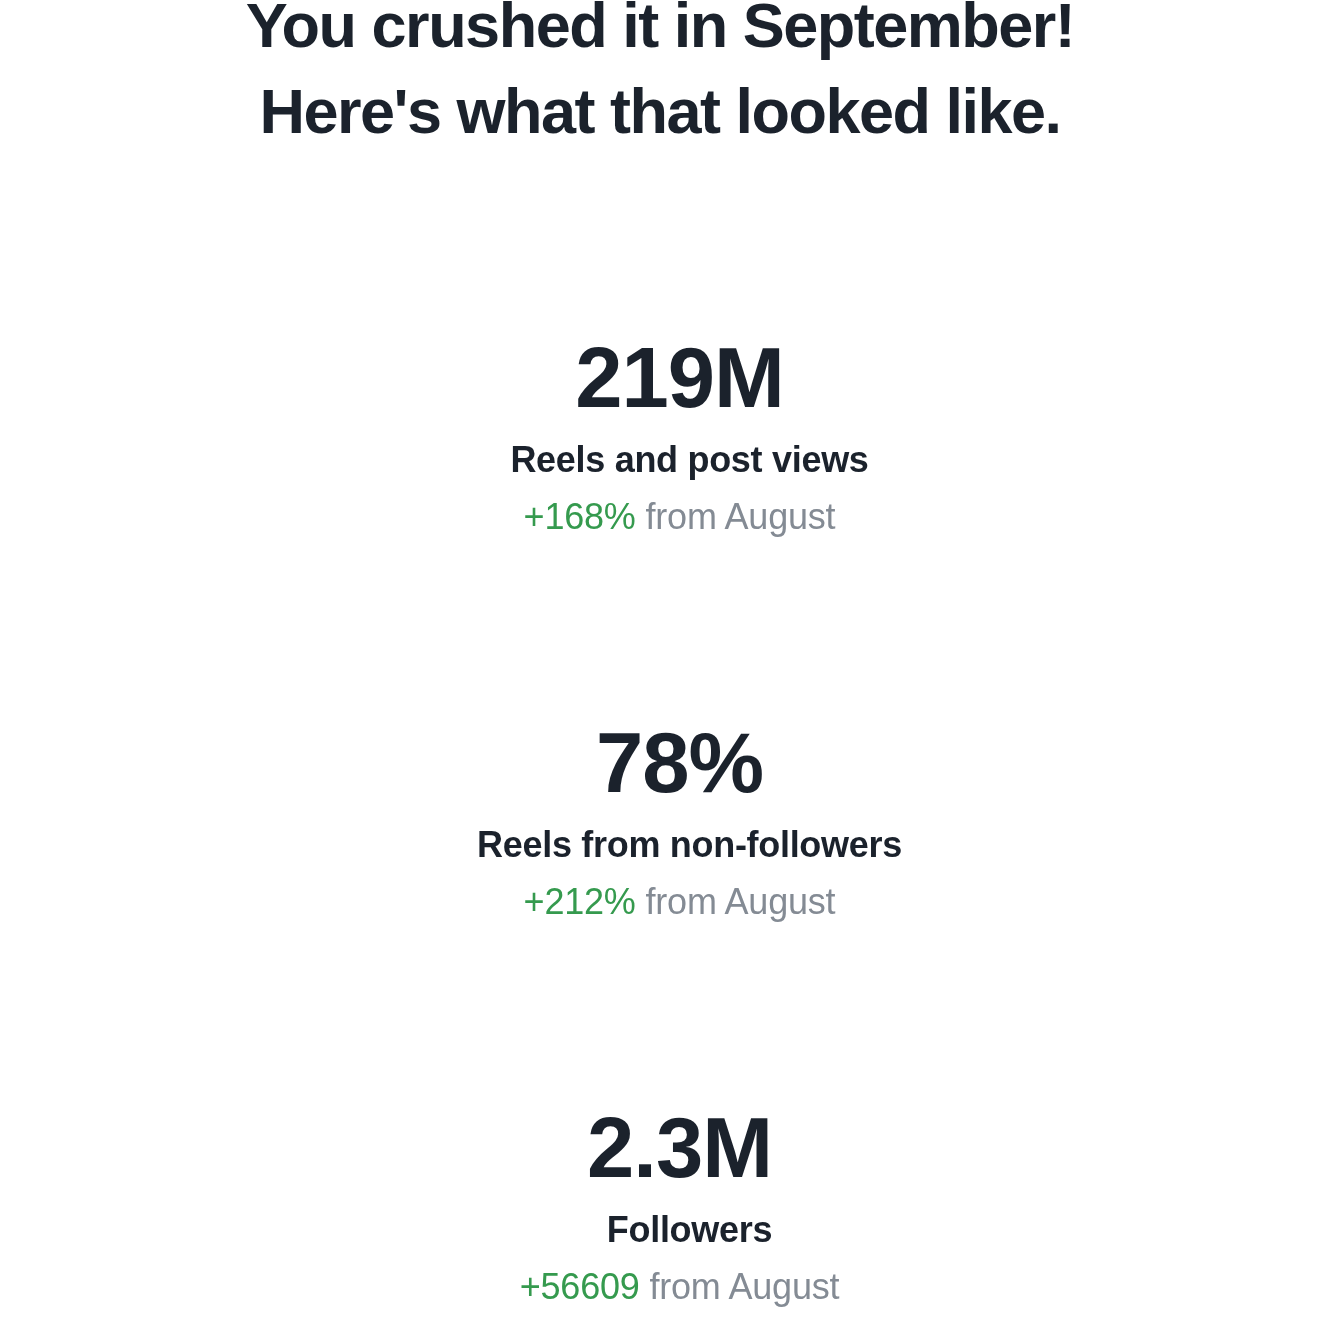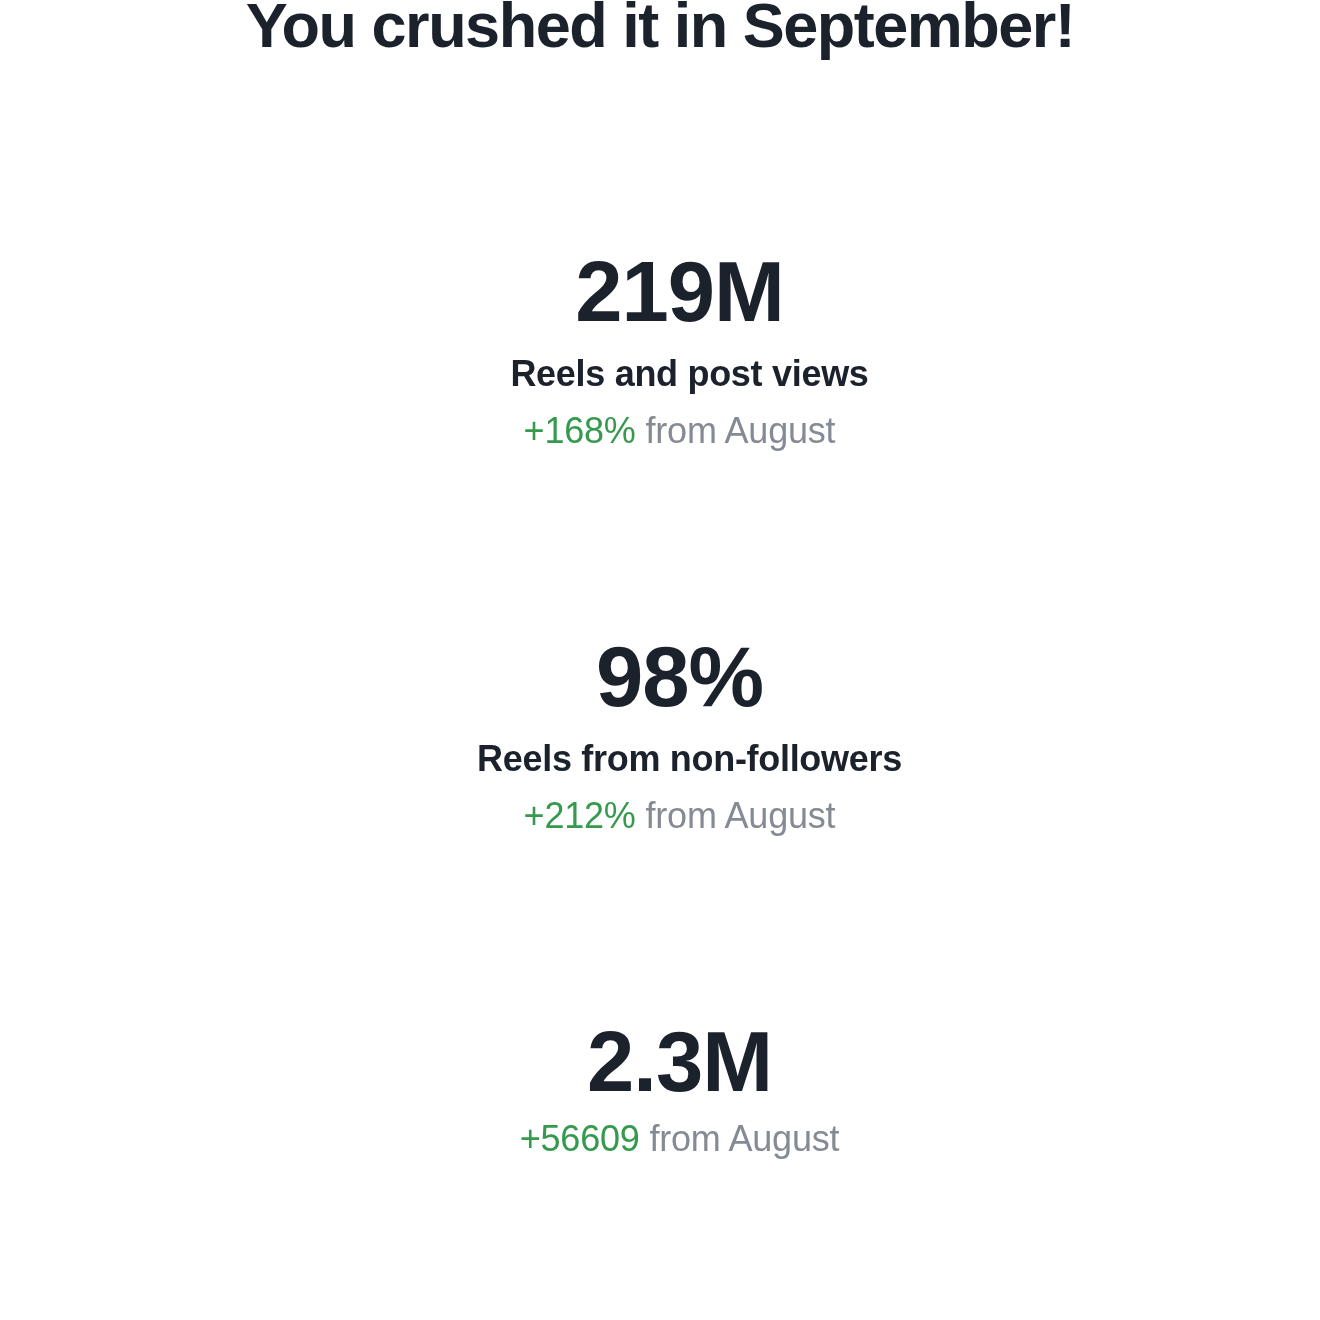--- a/index.html
+++ b/index.html
@@ -62,41 +62,43 @@
     color: var(--positive-green);
   }
 </style>
 </head>
 <body>
 
 <div class="page">
 
   <h1 class="title">
     <span class="title-line">You crushed it in September!</span>
+    <span class="title-line">Here's what that looked like.</span>
   </h1>
 
   <div class="stat">
     <div class="stat-value">219M</div>
     <div class="stat-label">Reels and post views</div>
     <div class="stat-change">
       <span class="change-value">+168%</span>
       <span class="change-context">from August</span>
     </div>
   </div>
 
   <div class="stat">
-    <div class="stat-value">98%</div>
+    <div class="stat-value">78%</div>
     <div class="stat-label">Reels from non-followers</div>
     <div class="stat-change">
       <span class="change-value">+212%</span>
       <span class="change-context">from August</span>
     </div>
   </div>
 
   <div class="stat">
     <div class="stat-value">2.3M</div>
+    <div class="stat-label">Followers</div>
     <div class="stat-change">
       <span class="change-value">+56609</span>
       <span class="change-context">from August</span>
     </div>
   </div>
 
 </div>
 
 </body></html>

